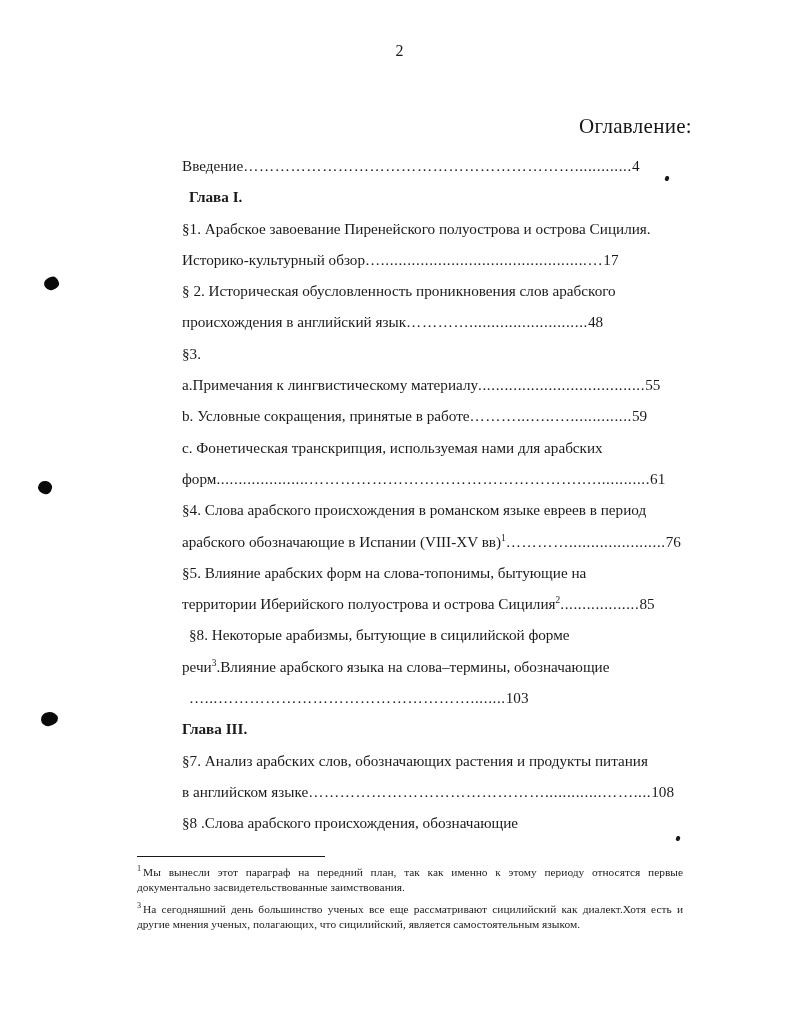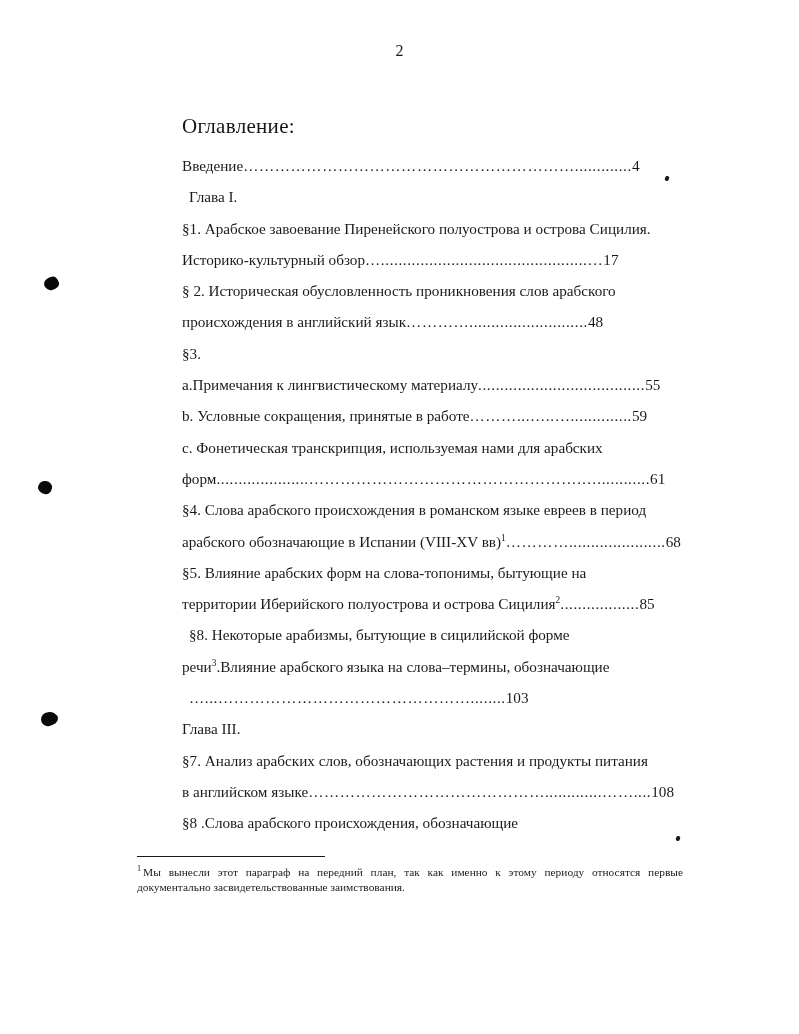--- a/index.html
+++ b/index.html
@@ -23,40 +23,40 @@
     width: 799px;
     text-align: center;
     font-size: 16px;
     color: #1b1b1b;
   }
   .toc-title {
     position: absolute;
     top: 114px;
     left: 182px;
     width: 510px;
-    text-align: left;
+    text-align: right;
     font-size: 21px;
     color: #161616;
     letter-spacing: 0.3px;
   }
   .toc {
     position: absolute;
     top: 150px;
     left: 182px;
     width: 512px;
   }
   .toc-line {
     font-size: 15.2px;
     line-height: 31.3px;
     color: #1a1a1a;
     white-space: nowrap;
     position: relative;
   }
   .toc-line.bold {
-    font-weight: normal;
+    font-weight: bold;
   }
   .toc-line.indent {
     padding-left: 7px;
   }
   .just {
     display: flex;
     justify-content: flex-start;
   }
   .just > span {
     display: inline-block;
@@ -168,21 +168,21 @@
         <span class="leader">.....................…………………………………………….…............</span>
         <span>61</span>
     </div>
 
 
     <div class="toc-line">§4. Слова арабского происхождения в романском языке евреев в период</div>
 
     <div class="toc-line just">
       <span><span>арабского обозначающие в Испании (VIII-XV вв)</span><sup>1</sup></span>
         <span class="leader">…………......................</span>
-        <span>68</span>
+        <span>76</span>
     </div>
 
     <div class="toc-line">§5. Влияние арабских  форм на слова-топонимы, бытующие на</div>
 
     <div class="toc-line just">
       <span><span>территории  Иберийского полуострова и острова Сицилия</span><sup>2</sup></span>
         <span class="leader">..................</span>
         <span>85</span>
     </div>
 
@@ -212,20 +212,23 @@
   </div>
 
   <div class="footnotes">
     <div class="fn-rule"></div>
 
     <div class="fn">
       <sup>1</sup><span>Мы вынесли этот параграф на передний план, так как именно к этому периоду относятся первые документально засвидетельствованные заимствования.</span>
     </div>
 
 
+    <div class="fn">
+      <sup>3</sup><span>На сегодняшний день большинство ученых все еще рассматривают сицилийский как диалект.Хотя есть и другие мнения ученых, полагающих, что сицилийский, является самостоятельным языком.</span>
+    </div>
   </div>
 
   <div class="blot b1"></div>
   <div class="blot b2"></div>
   <div class="blot b3"></div>
   <div class="speck s1"></div>
   <div class="speck s2"></div>
 
 </div>
 

